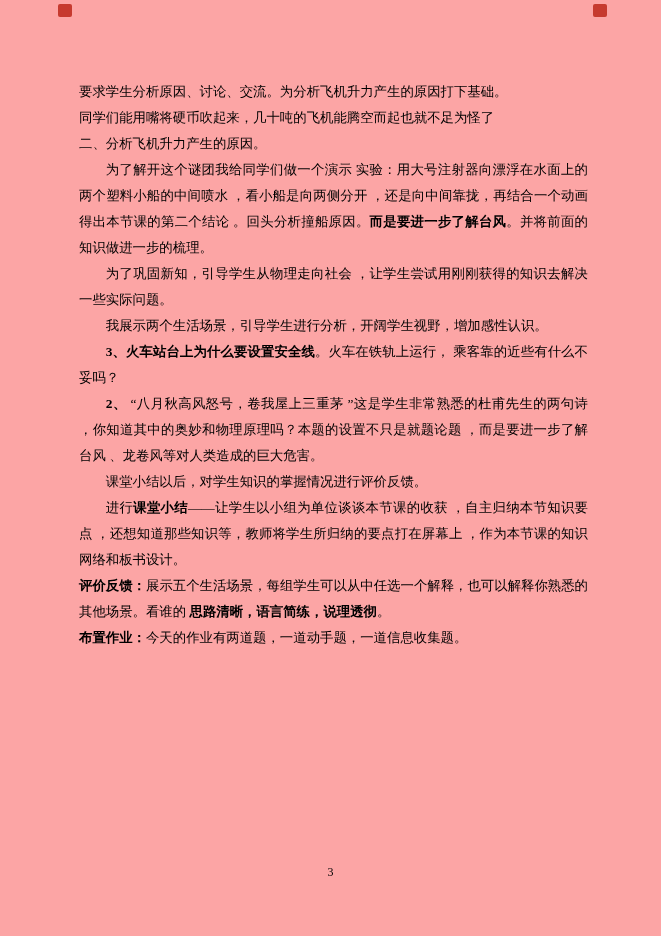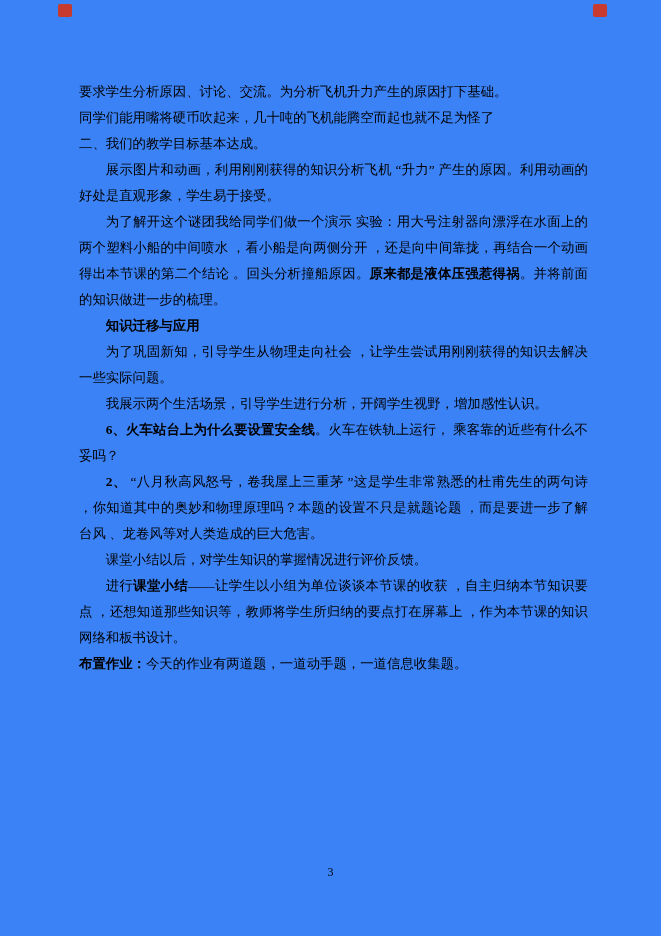--- a/index.html
+++ b/index.html
@@ -4,21 +4,21 @@
 <style>
   html, body {
     margin: 0;
     padding: 0;
     background: #ffffff;
   }
   .page {
     position: relative;
     width: 661px;
     height: 936px;
-    background: #3b82f6;
+    background: #fca5a5;
     overflow: hidden;
     font-family: "Liberation Serif", serif;
     color: #000000;
   }
   .corner-mark {
     position: absolute;
     top: 4px;
     width: 14px;
     height: 13px;
     border-radius: 2px;
@@ -55,26 +55,25 @@
 </style>
 </head>
 <body>
 
 <div class="page">
   <div class="corner-mark left" style="background: rgb(198, 58, 47);"></div>
   <div class="corner-mark right" style="background: rgb(198, 58, 47);"></div>
   <div class="doc-body">
       <p class="para"><span class="run">要求学生分析原因、讨论、交流。为分析飞机升力产生的原因打下基础。</span></p>
       <p class="para"><span class="run">同学们能用嘴将硬币吹起来，几十吨的飞机能腾空而起也就不足为怪了</span></p>
-      <p class="para"><span class="run">二、我们的教学目标基本达成。</span></p>
-      <p class="para indent"><span class="run">展示图片和动画，利用刚刚获得的知识分析飞机 “升力” 产生的原因。利用动画的好处是直观形象，学生易于接受。</span></p>
-      <p class="para indent"><span class="run">为了解开这个谜团我给同学们做一个演示 实验：用大号注射器向漂浮在水面上的两个塑料小船的中间喷水 ，看小船是向两侧分开 ，还是向中间靠拢，再结合一个动画得出本节课的第二个结论 。回头分析撞船原因。</span><span class="run bold">原来都是液体压强惹得祸</span><span class="run">。并将前面的知识做进一步的梳理。</span></p>
-      <p class="para indent"><span class="run bold">知识迁移与应用</span></p>
+      <p class="para"><span class="run">二、分析飞机升力产生的原因。</span></p>
+      <p class="para indent"><span class="run">为了解开这个谜团我给同学们做一个演示 实验：用大号注射器向漂浮在水面上的两个塑料小船的中间喷水 ，看小船是向两侧分开 ，还是向中间靠拢，再结合一个动画得出本节课的第二个结论 。回头分析撞船原因。</span><span class="run bold">而是要进一步了解台风</span><span class="run">。并将前面的知识做进一步的梳理。</span></p>
       <p class="para indent"><span class="run">为了巩固新知，引导学生从物理走向社会 ，让学生尝试用刚刚获得的知识去解决一些实际问题。</span></p>
       <p class="para indent"><span class="run">我展示两个生活场景，引导学生进行分析，开阔学生视野，增加感性认识。</span></p>
-      <p class="para indent"><span class="run bold">6、火车站台上为什么要设置安全线</span><span class="run">。火车在铁轨上运行， 乘客靠的近些有什么不妥吗？</span></p>
+      <p class="para indent"><span class="run bold">3、火车站台上为什么要设置安全线</span><span class="run">。火车在铁轨上运行， 乘客靠的近些有什么不妥吗？</span></p>
       <p class="para indent"><span class="run bold">2、</span><span class="run"> “八月秋高风怒号，卷我屋上三重茅 ”这是学生非常熟悉的杜甫先生的两句诗 ，你知道其中的奥妙和物理原理吗？本题的设置不只是就题论题 ，而是要进一步了解台风 、龙卷风等对人类造成的巨大危害。</span></p>
       <p class="para indent"><span class="run">课堂小结以后，对学生知识的掌握情况进行评价反馈。</span></p>
       <p class="para indent"><span class="run">进行</span><span class="run bold">课堂小结</span><span class="run">——让学生以小组为单位谈谈本节课的收获 ，自主归纳本节知识要点 ，还想知道那些知识等，教师将学生所归纳的要点打在屏幕上 ，作为本节课的知识网络和板书设计。</span></p>
+      <p class="para"><span class="run bold">评价反馈：</span><span class="run">展示五个生活场景，每组学生可以从中任选一个解释，也可以解释你熟悉的其他场景。看谁的 </span><span class="run bold">思路清晰，语言简练，说理透彻</span><span class="run">。</span></p>
       <p class="para"><span class="run bold">布置作业：</span><span class="run">今天的作业有两道题，一道动手题，一道信息收集题。</span></p>
     </div>
   <div class="page-number">3</div>
 </div>
 
 </body></html>

